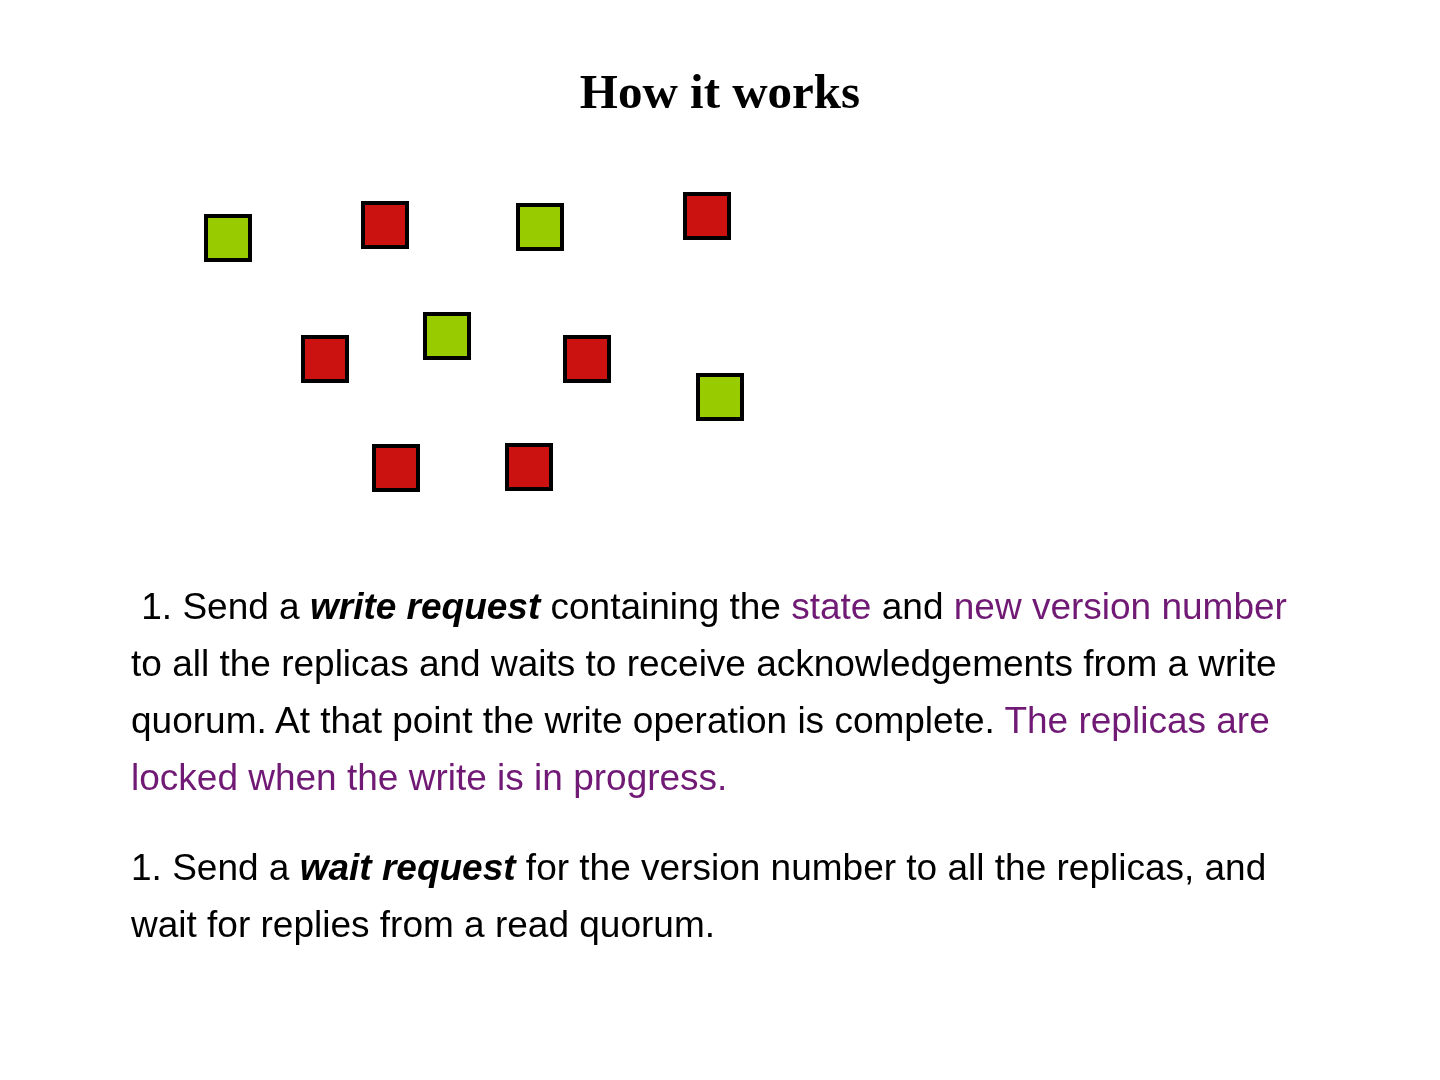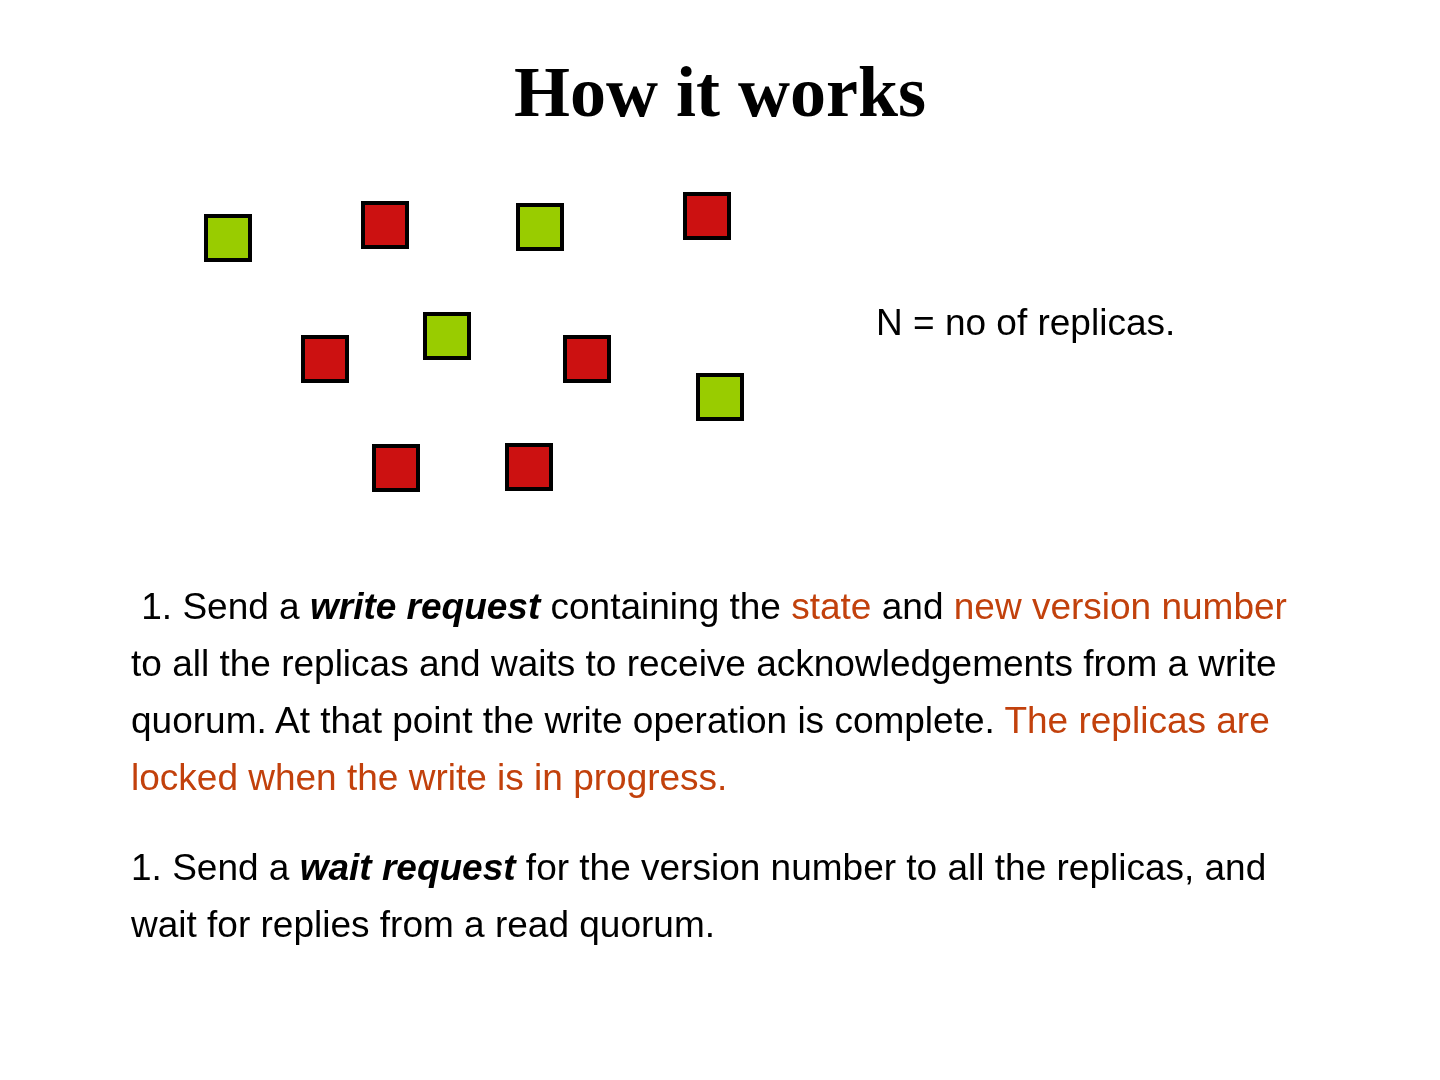--- a/index.html
+++ b/index.html
@@ -20,21 +20,21 @@
     background: #ffffff;
   }
   .slide-title {
     position: absolute;
     left: 0;
     top: 52px;
     width: 1440px;
     text-align: center;
     font-family: "Liberation Serif", serif;
     font-weight: bold;
-    font-size: 72px;
+    font-size: 49px;
     line-height: 80px;
     color: #000000;
     letter-spacing: 0px;
   }
   .replica-diagram {
     position: absolute;
     left: 0;
     top: 0;
     width: 1440px;
     height: 540px;
@@ -69,21 +69,21 @@
     text-align: left;
   }
   .body-para.second {
     margin-top: 33px;
   }
   .em-italic {
     font-style: italic;
     font-weight: bold;
   }
   .hl-blue {
-    color: #c2410c;
+    color: #701a75;
   }
   .lead-space {
     white-space: pre;
   }
 </style>
 </head>
 <body>
 
 <div class="slide">
 
@@ -95,21 +95,20 @@
       <div class="replica-square" style="left: 516px; top: 203px; width: 48px; height: 48px; background: rgb(153, 204, 0); border-color: rgb(0, 0, 0);"></div>
       <div class="replica-square" style="left: 683px; top: 192px; width: 48px; height: 48px; background: rgb(204, 17, 17); border-color: rgb(0, 0, 0);"></div>
       <div class="replica-square" style="left: 301px; top: 335px; width: 48px; height: 48px; background: rgb(204, 17, 17); border-color: rgb(0, 0, 0);"></div>
       <div class="replica-square" style="left: 423px; top: 312px; width: 48px; height: 48px; background: rgb(153, 204, 0); border-color: rgb(0, 0, 0);"></div>
       <div class="replica-square" style="left: 563px; top: 335px; width: 48px; height: 48px; background: rgb(204, 17, 17); border-color: rgb(0, 0, 0);"></div>
       <div class="replica-square" style="left: 696px; top: 373px; width: 48px; height: 48px; background: rgb(153, 204, 0); border-color: rgb(0, 0, 0);"></div>
       <div class="replica-square" style="left: 372px; top: 444px; width: 48px; height: 48px; background: rgb(204, 17, 17); border-color: rgb(0, 0, 0);"></div>
       <div class="replica-square" style="left: 505px; top: 443px; width: 48px; height: 48px; background: rgb(204, 17, 17); border-color: rgb(0, 0, 0);"></div>
     </div>
 
-  <div class="legend-note">N = no of replicas.</div>
 
   <div class="body-block">
 
     <p class="body-para"><span class="lead-space"> 1. Send a </span><span class="em-italic">write request</span><span> containing the </span><span class="hl-blue">state</span><span> and </span><span class="hl-blue">new version number</span><span> to all the replicas and waits to receive acknowledgements from a write quorum. At that point the write operation is complete. </span><span class="hl-blue">The replicas are locked when the write is in progress.</span></p>
 
     <p class="body-para second"><span>1. Send a </span><span class="em-italic">wait request</span><span> for the version number to all the replicas, and wait for replies from a read quorum.</span></p>
 
   </div>
 
 </div>

